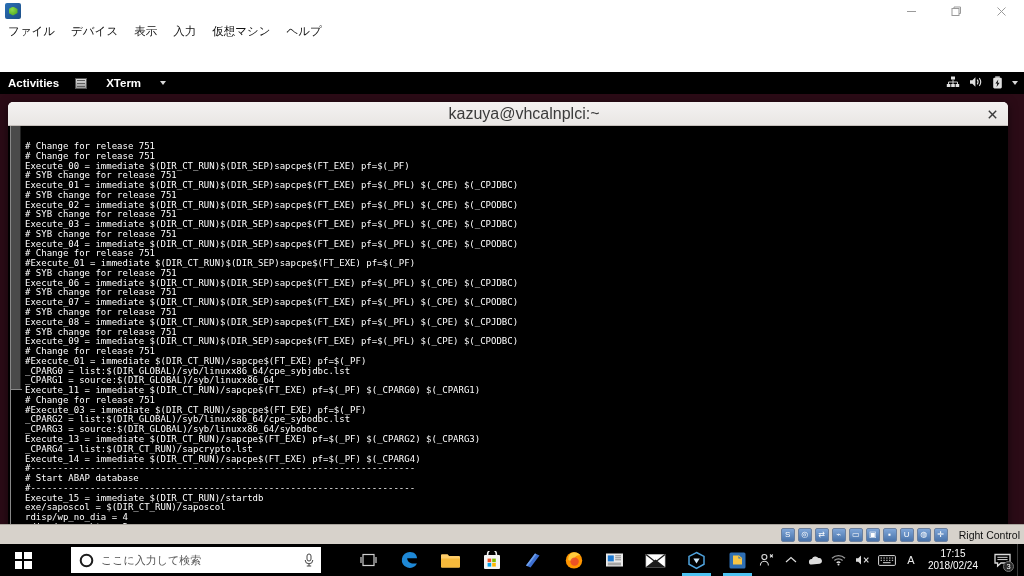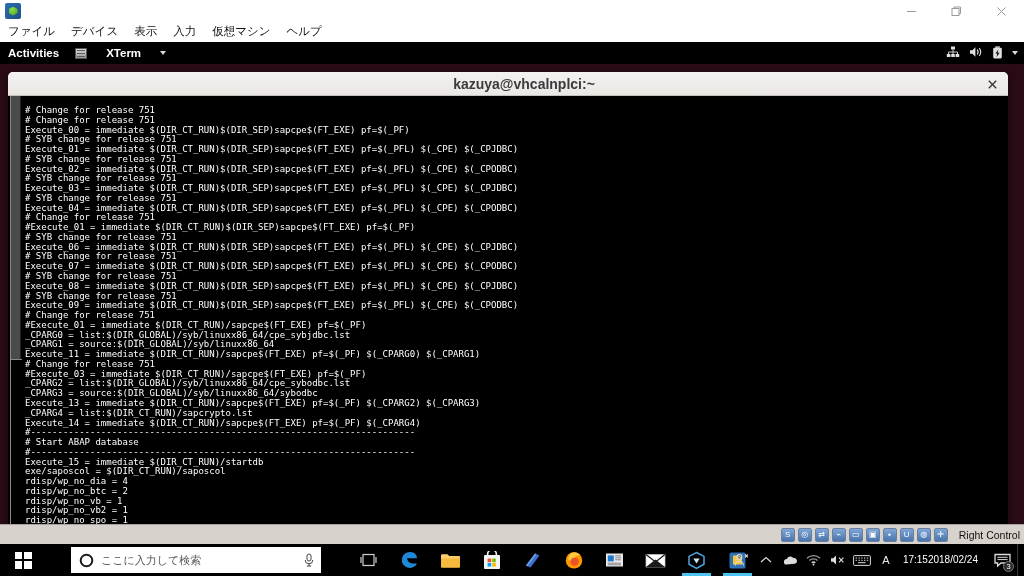--- a/index.html
+++ b/index.html
@@ -63,20 +63,21 @@
     padding: 2px 8px; line-height: 15px;
     white-space: nowrap;
   }
 
   
   #guest-screen {
     flex: 1 1 auto;
     position: relative;
     background: #2b0b16;
     overflow: hidden;
+    margin-top: 30px;
   }
 
   
   #gnome-panel {
     position: absolute; left: 0; top: 0; right: 0; height: 22px;
     background: #000000;
     display: flex; align-items: center;
     color: #ffffff;
     font-size: 11.5px; font-weight: bold;
   }
@@ -125,21 +126,21 @@
   }
   #xterm-titlebar {
     height: 24px; flex: 0 0 24px;
     background: linear-gradient(#f4f2f1,#e9e6e4);
     border-bottom: 1px solid #c6c0bc;
     border-radius: 5px 5px 0 0;
     display: flex; align-items: center; justify-content: center;
     position: relative;
   }
   #xterm-title-text {
-    font-size: 14px; font-weight: bold; color: #3b3b3b; padding-left: 32px;
+    font-size: 16px; font-weight: normal; color: #3b3b3b; padding-left: 32px;
   }
   #xterm-close {
     position:absolute; right: 8px; top: 4px;
     width: 16px; height: 16px;
     display:flex;align-items:center;justify-content:center;
     color:#3a3a3a; font-size: 13px; line-height:1;
   }
   #xterm-body {
     flex: 1 1 auto;
     background: #000000;
@@ -160,21 +161,21 @@
     border-left:1px solid #888; border-right:1px solid #222;
   }
   #xterm-scroll-thumb {
     position:absolute; left:0; width:11px;
     top: 60%; height: 40%;
     background: #000;
     border-top:1px solid #888;
   }
   #xterm-text {
     flex: 1 1 auto;
-    padding: 10px 0 0 3px;
+    padding: 16px 0 0 3px;
     font-family: "DejaVu Sans Mono", "Liberation Mono", monospace;
     font-size: 9px;
     line-height: 9.78px;
     color: #ffffff;
     white-space: pre;
     overflow: hidden;
     letter-spacing: 0px;
   }
   #xterm-text .ln { display:block; height: 9.78px; }
 
@@ -244,21 +245,21 @@
     position:absolute; right:0; top:0; height:32px;
     display:flex; align-items:center; gap: 0;
   }
   .tray-ic {
     width: 24px; height: 32px;
     display:flex;align-items:center;justify-content:center;
     color:#e8e8e8; font-size: 11px;
   }
   #tray-clock {
     height:32px; padding: 0 9px 0 5px;
-    display:flex;flex-direction:row;align-items:center;justify-content:center;
+    display:flex;flex-direction:column;align-items:center;justify-content:center;
     color:#ffffff; font-size: 10px; line-height: 12px;
   }
   #tray-notif {
     width: 30px; height: 32px;
     display:flex;align-items:center;justify-content:center;
     position: relative;
   }
   #tray-notif-badge {
     position:absolute; right:3px; bottom:4px;
     min-width: 11px; height: 11px; border-radius: 50%;

